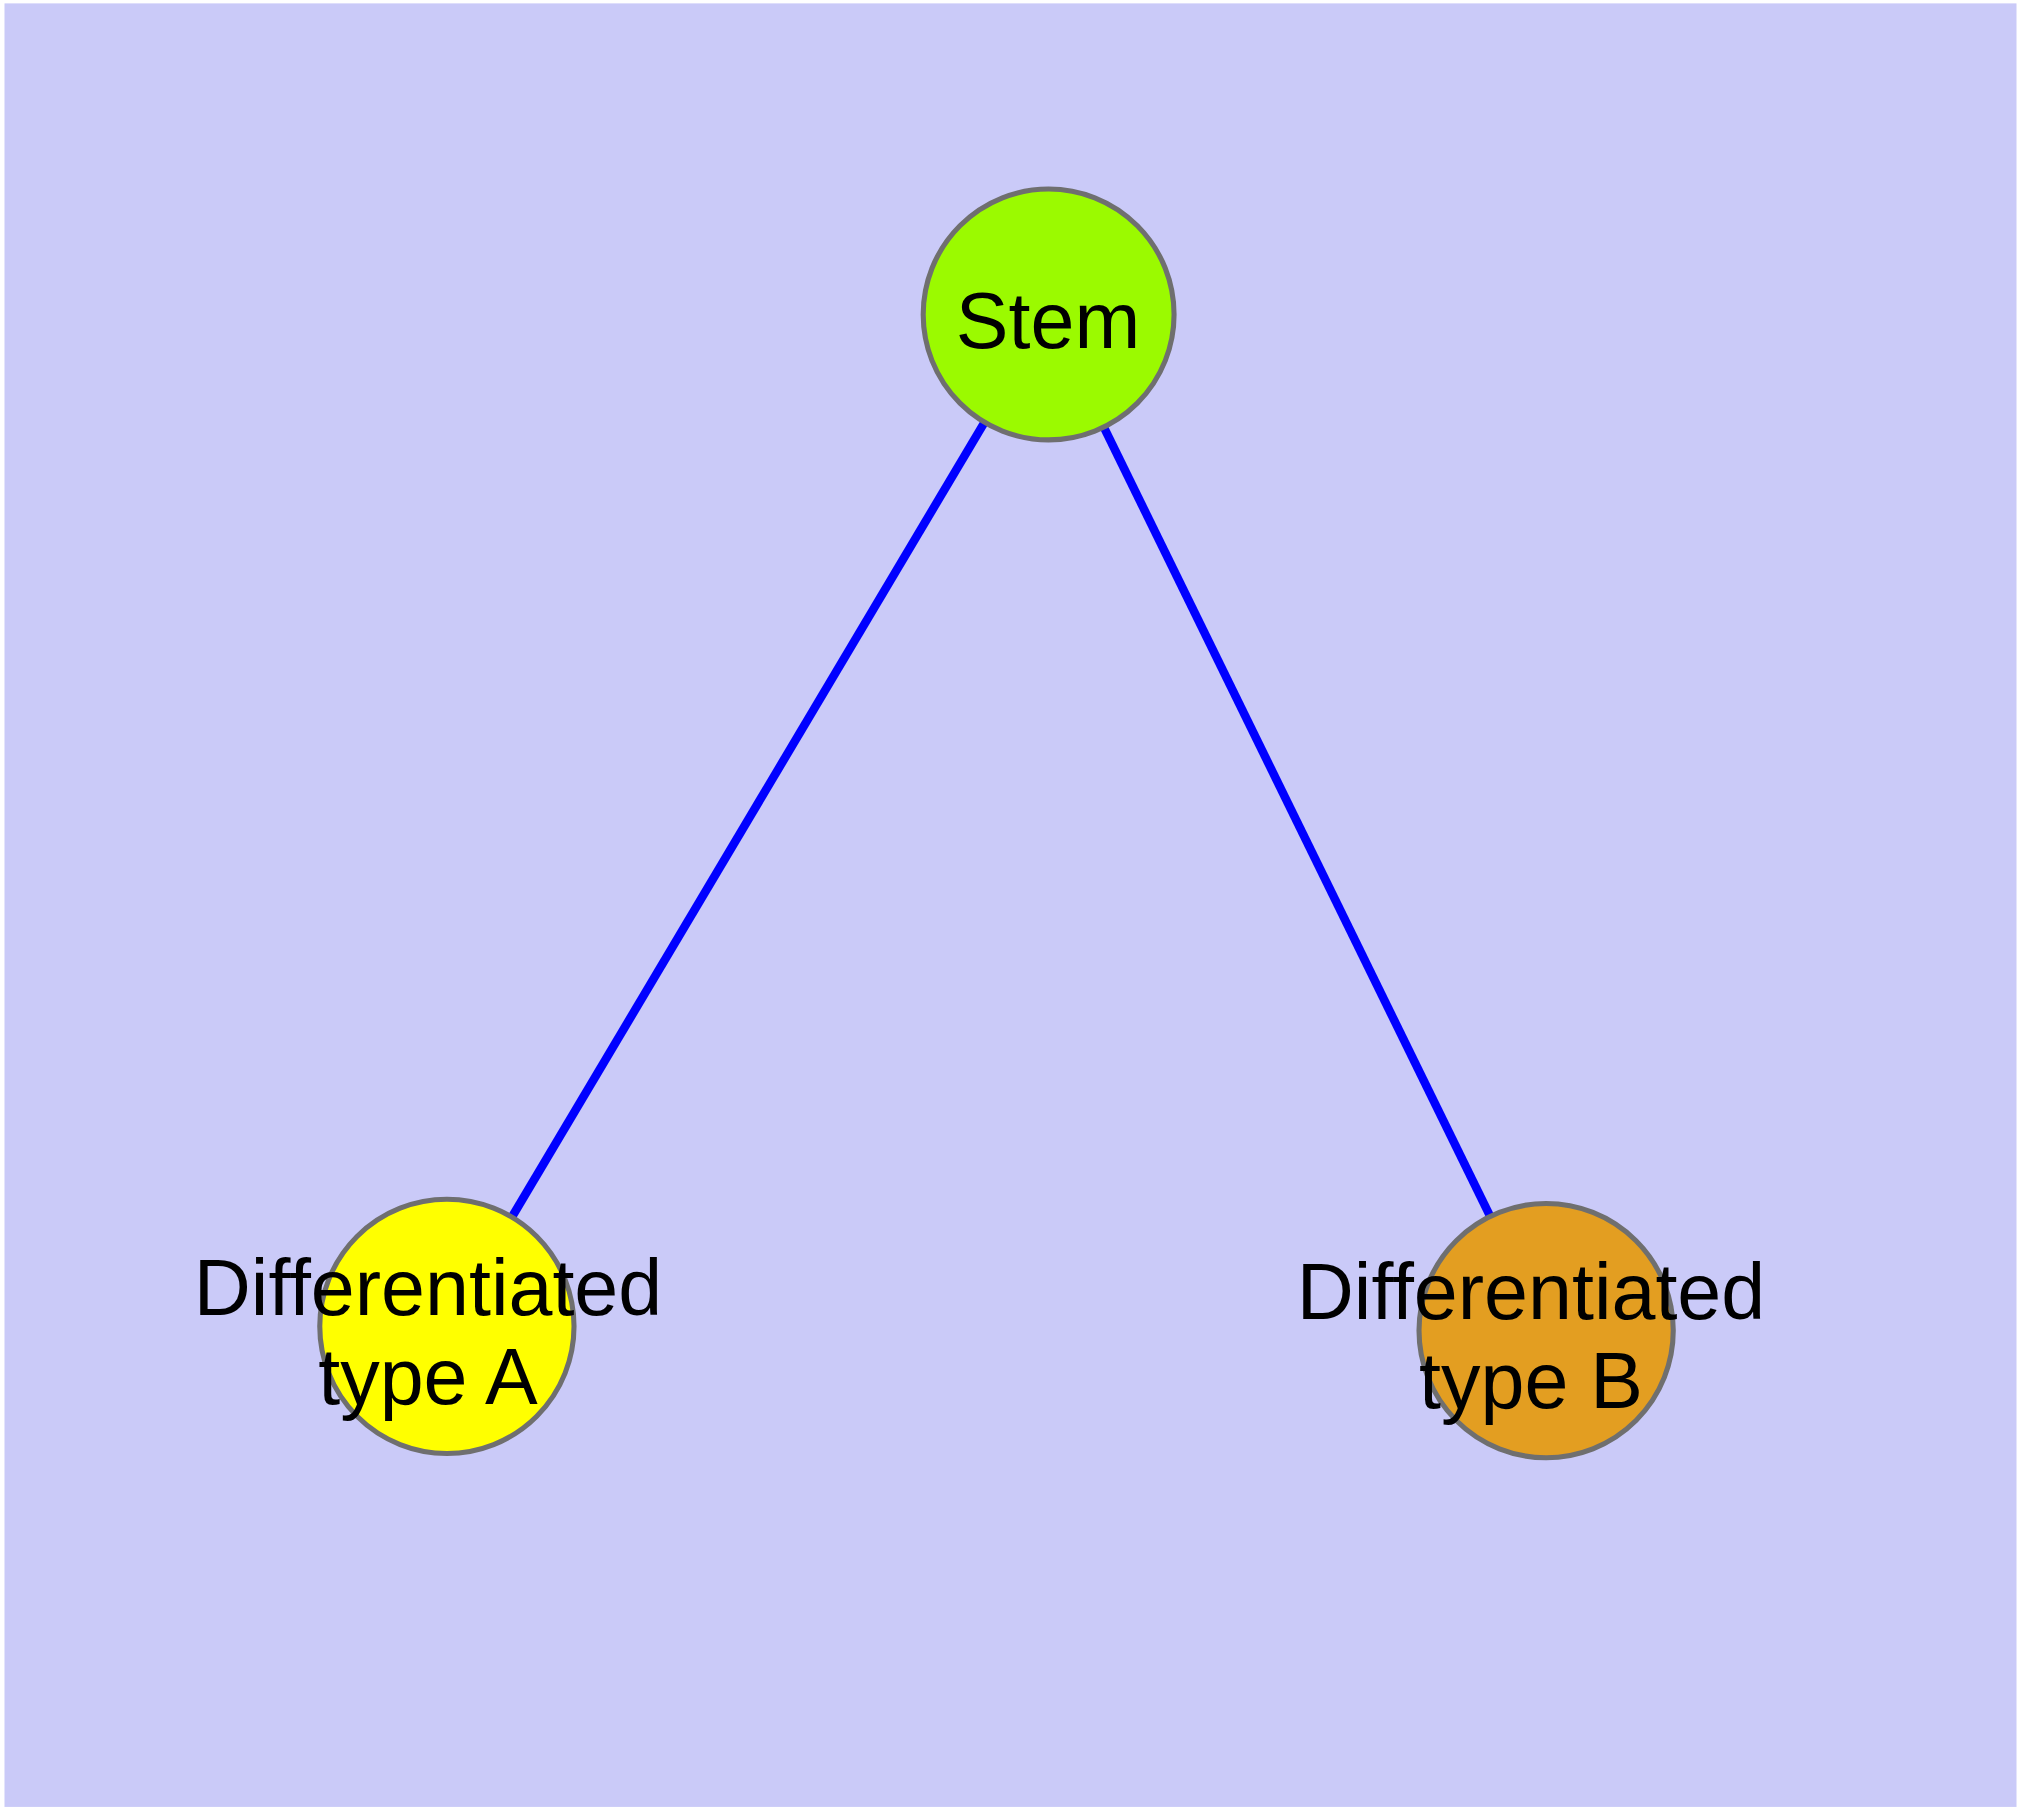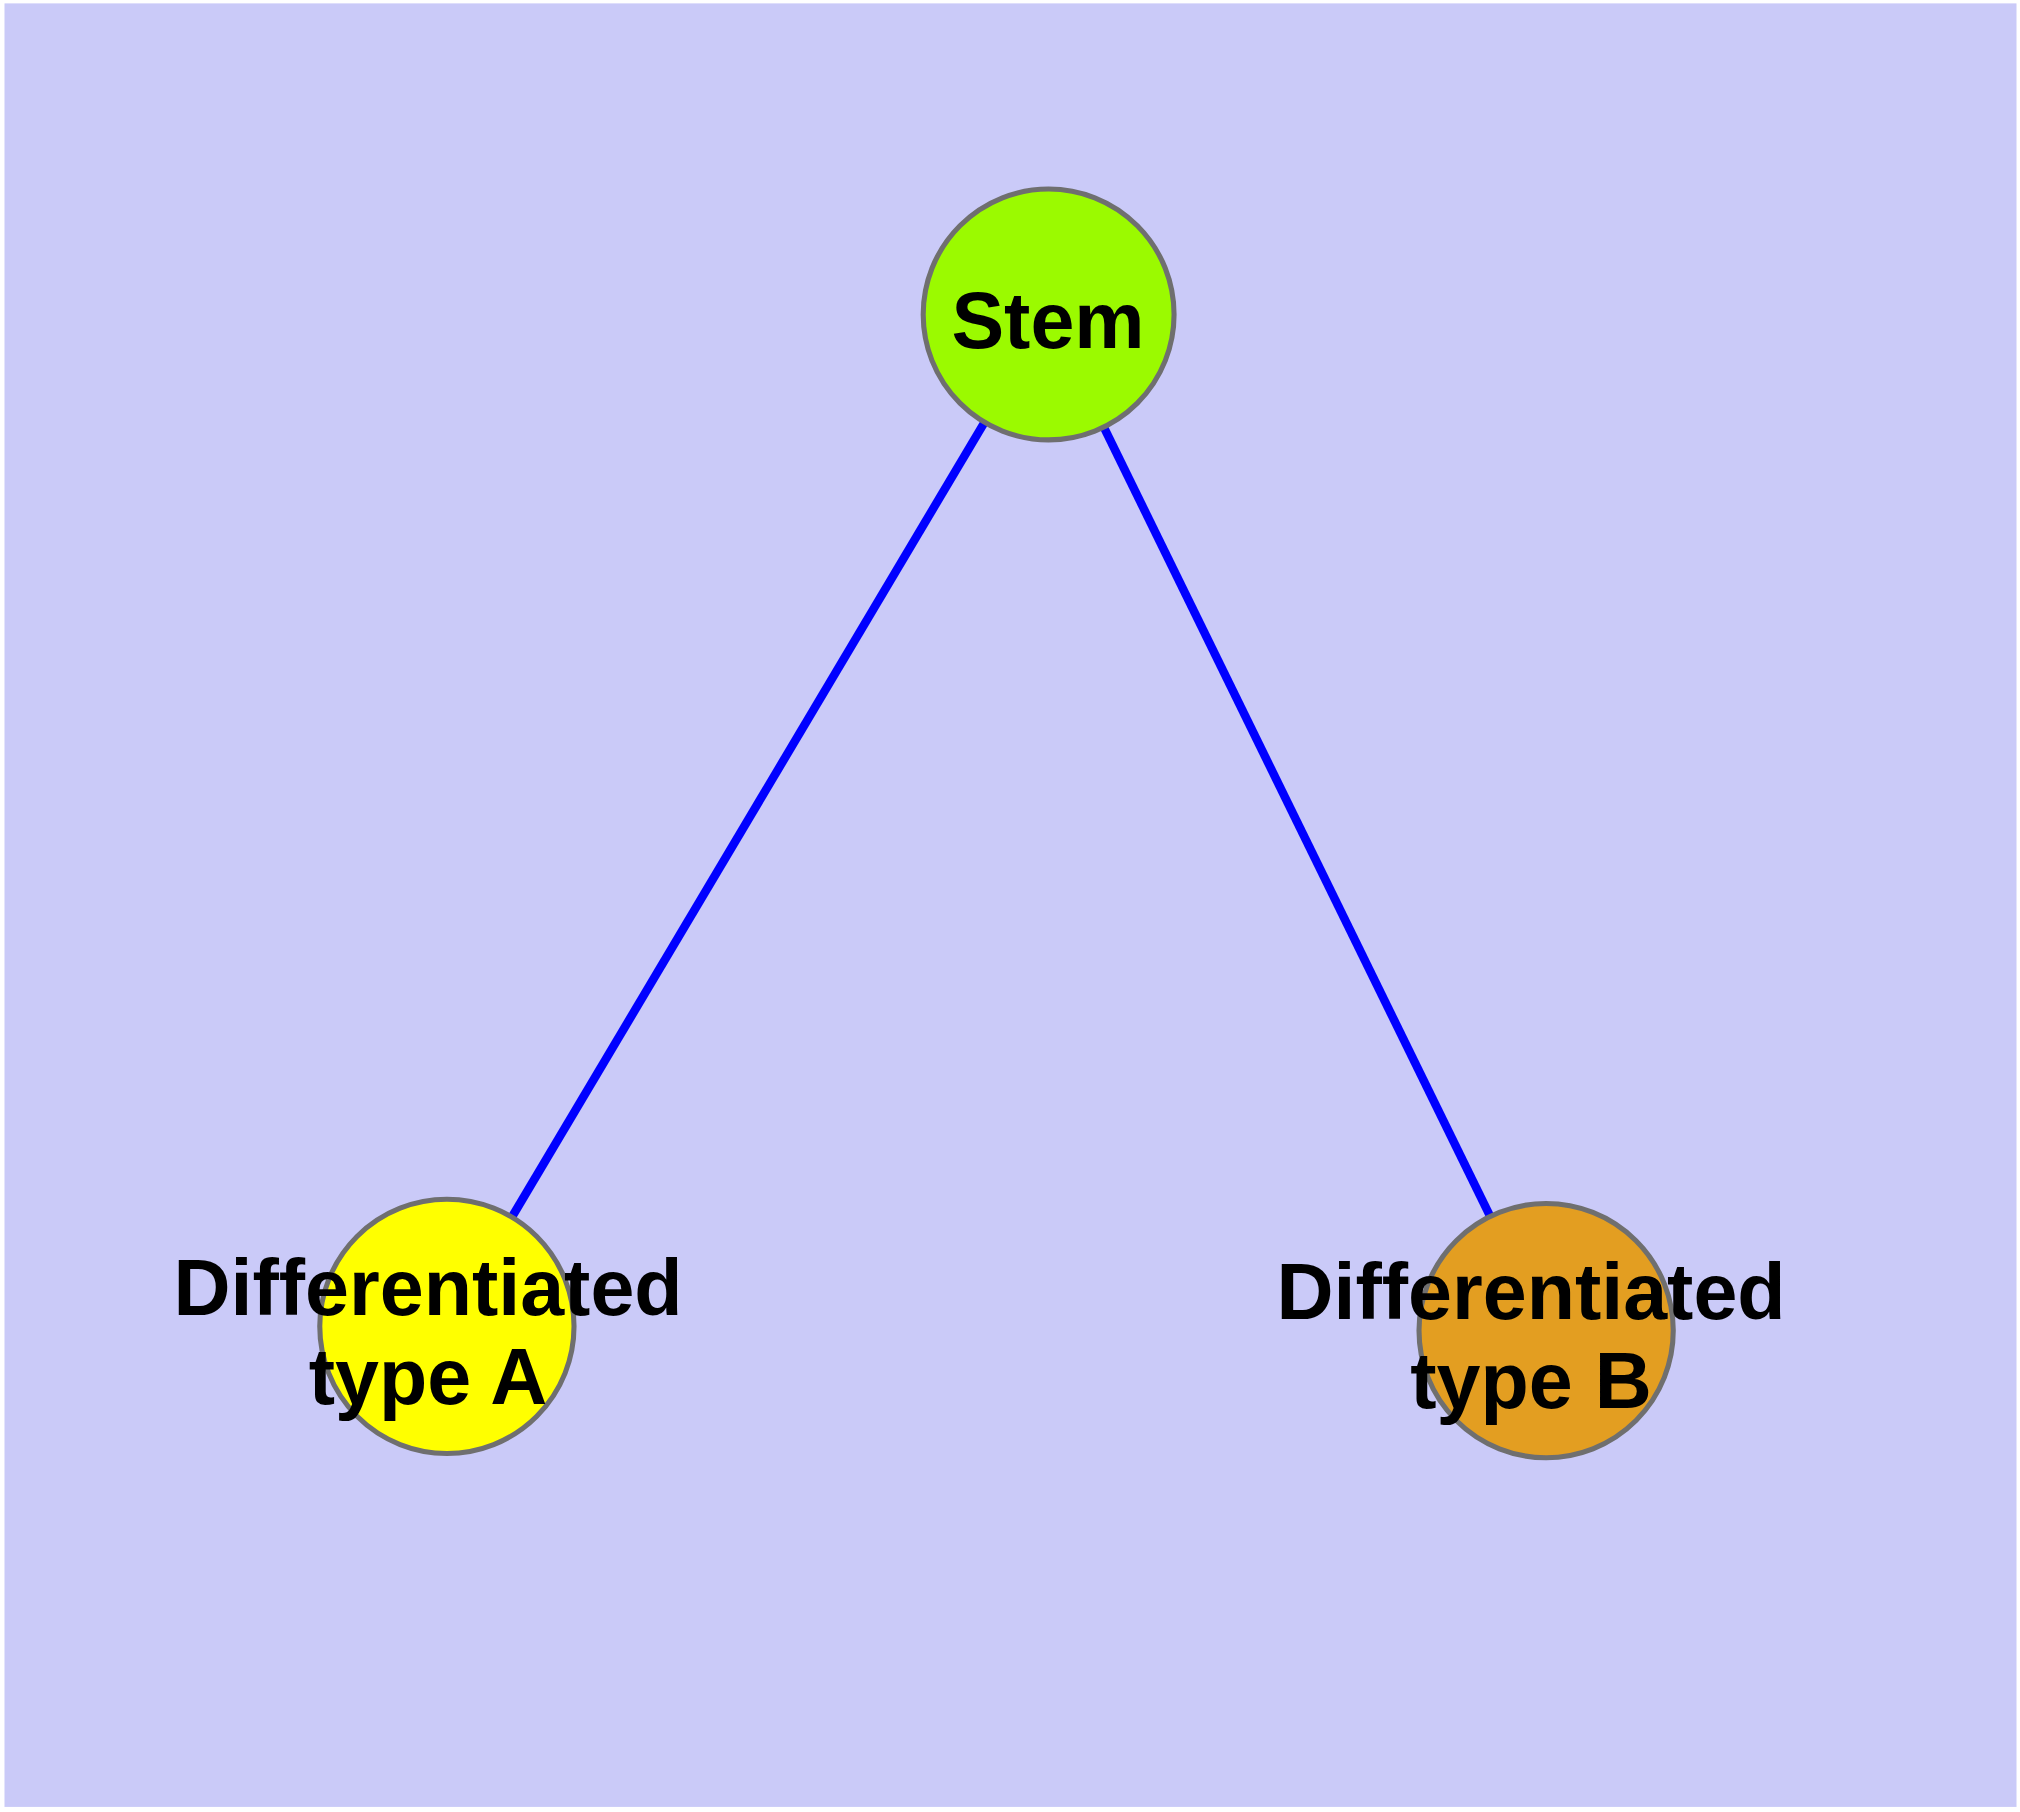--- a/index.html
+++ b/index.html
@@ -29,21 +29,21 @@
   .node-circle {
     stroke-width: 6px;
   }
   .node-label {
     position: absolute;
     z-index: 2;
     transform: translate(-50%, -50%);
     text-align: center;
     white-space: pre-line;
     font-size: 79px;
-    font-weight: 700;
+    font-weight: 400;
     line-height: 1.13;
     color: #000000;
     letter-spacing: 0px;
     user-select: none;
   }
   #label-stem   { left: 1048px; top: 321px;  }
   #label-type-a { left: 428px;  top: 1332px; }
   #label-type-b { left: 1531px; top: 1336px; }
 </style>
 </head>

